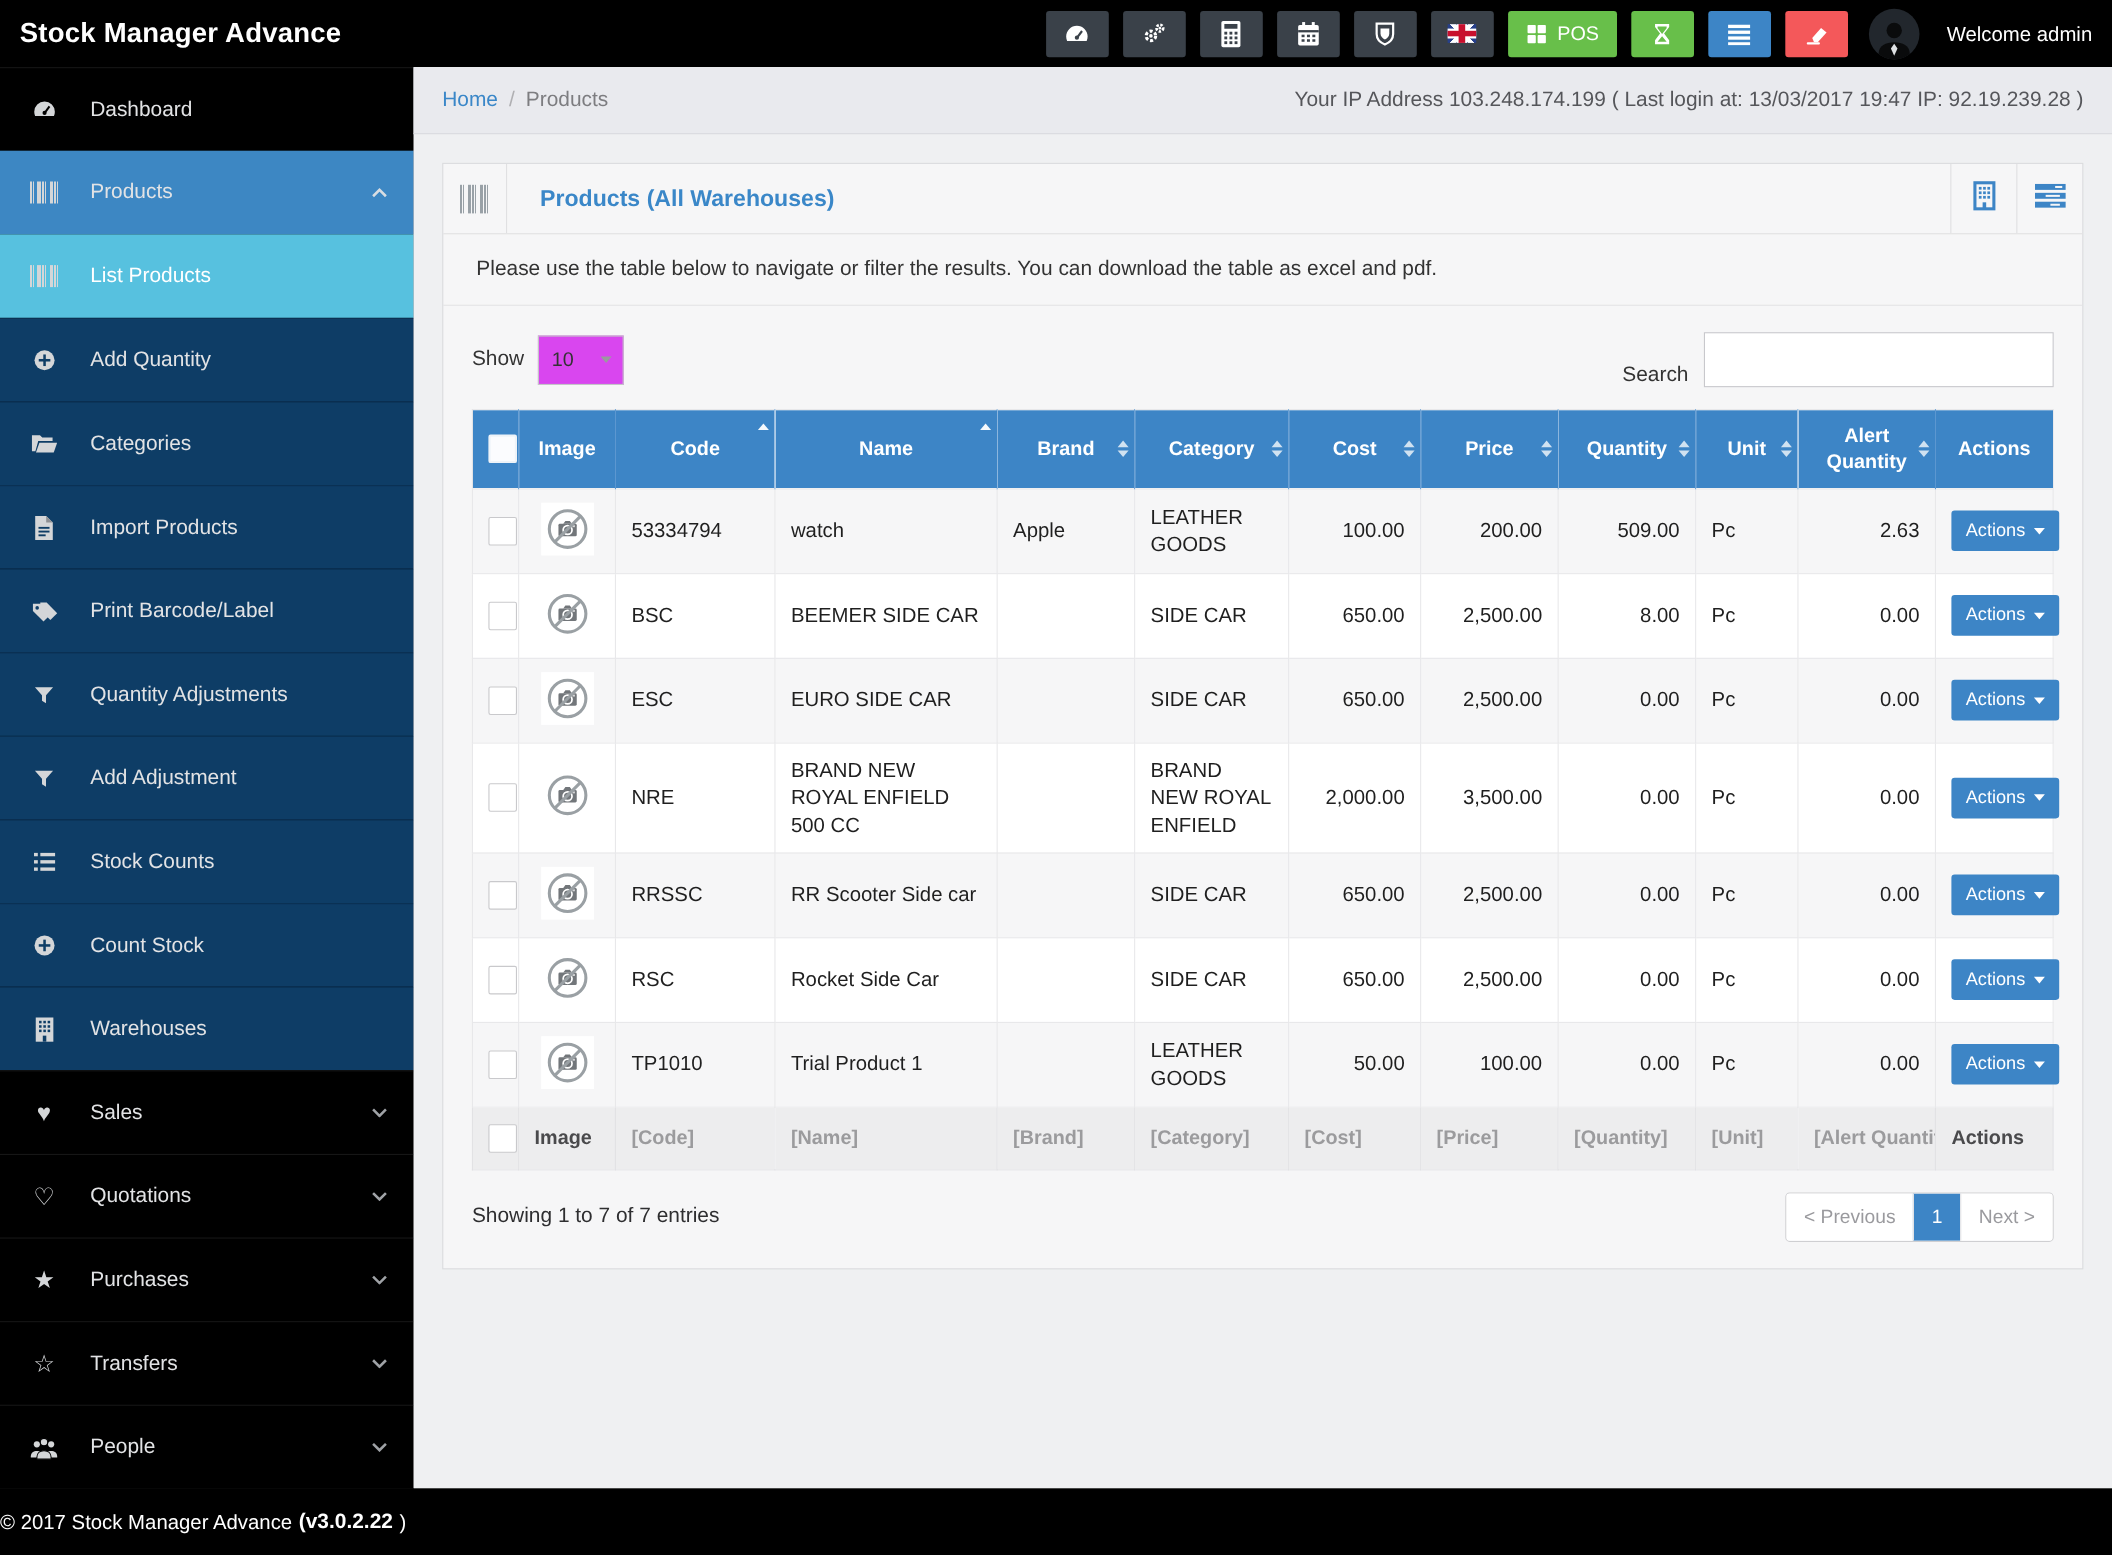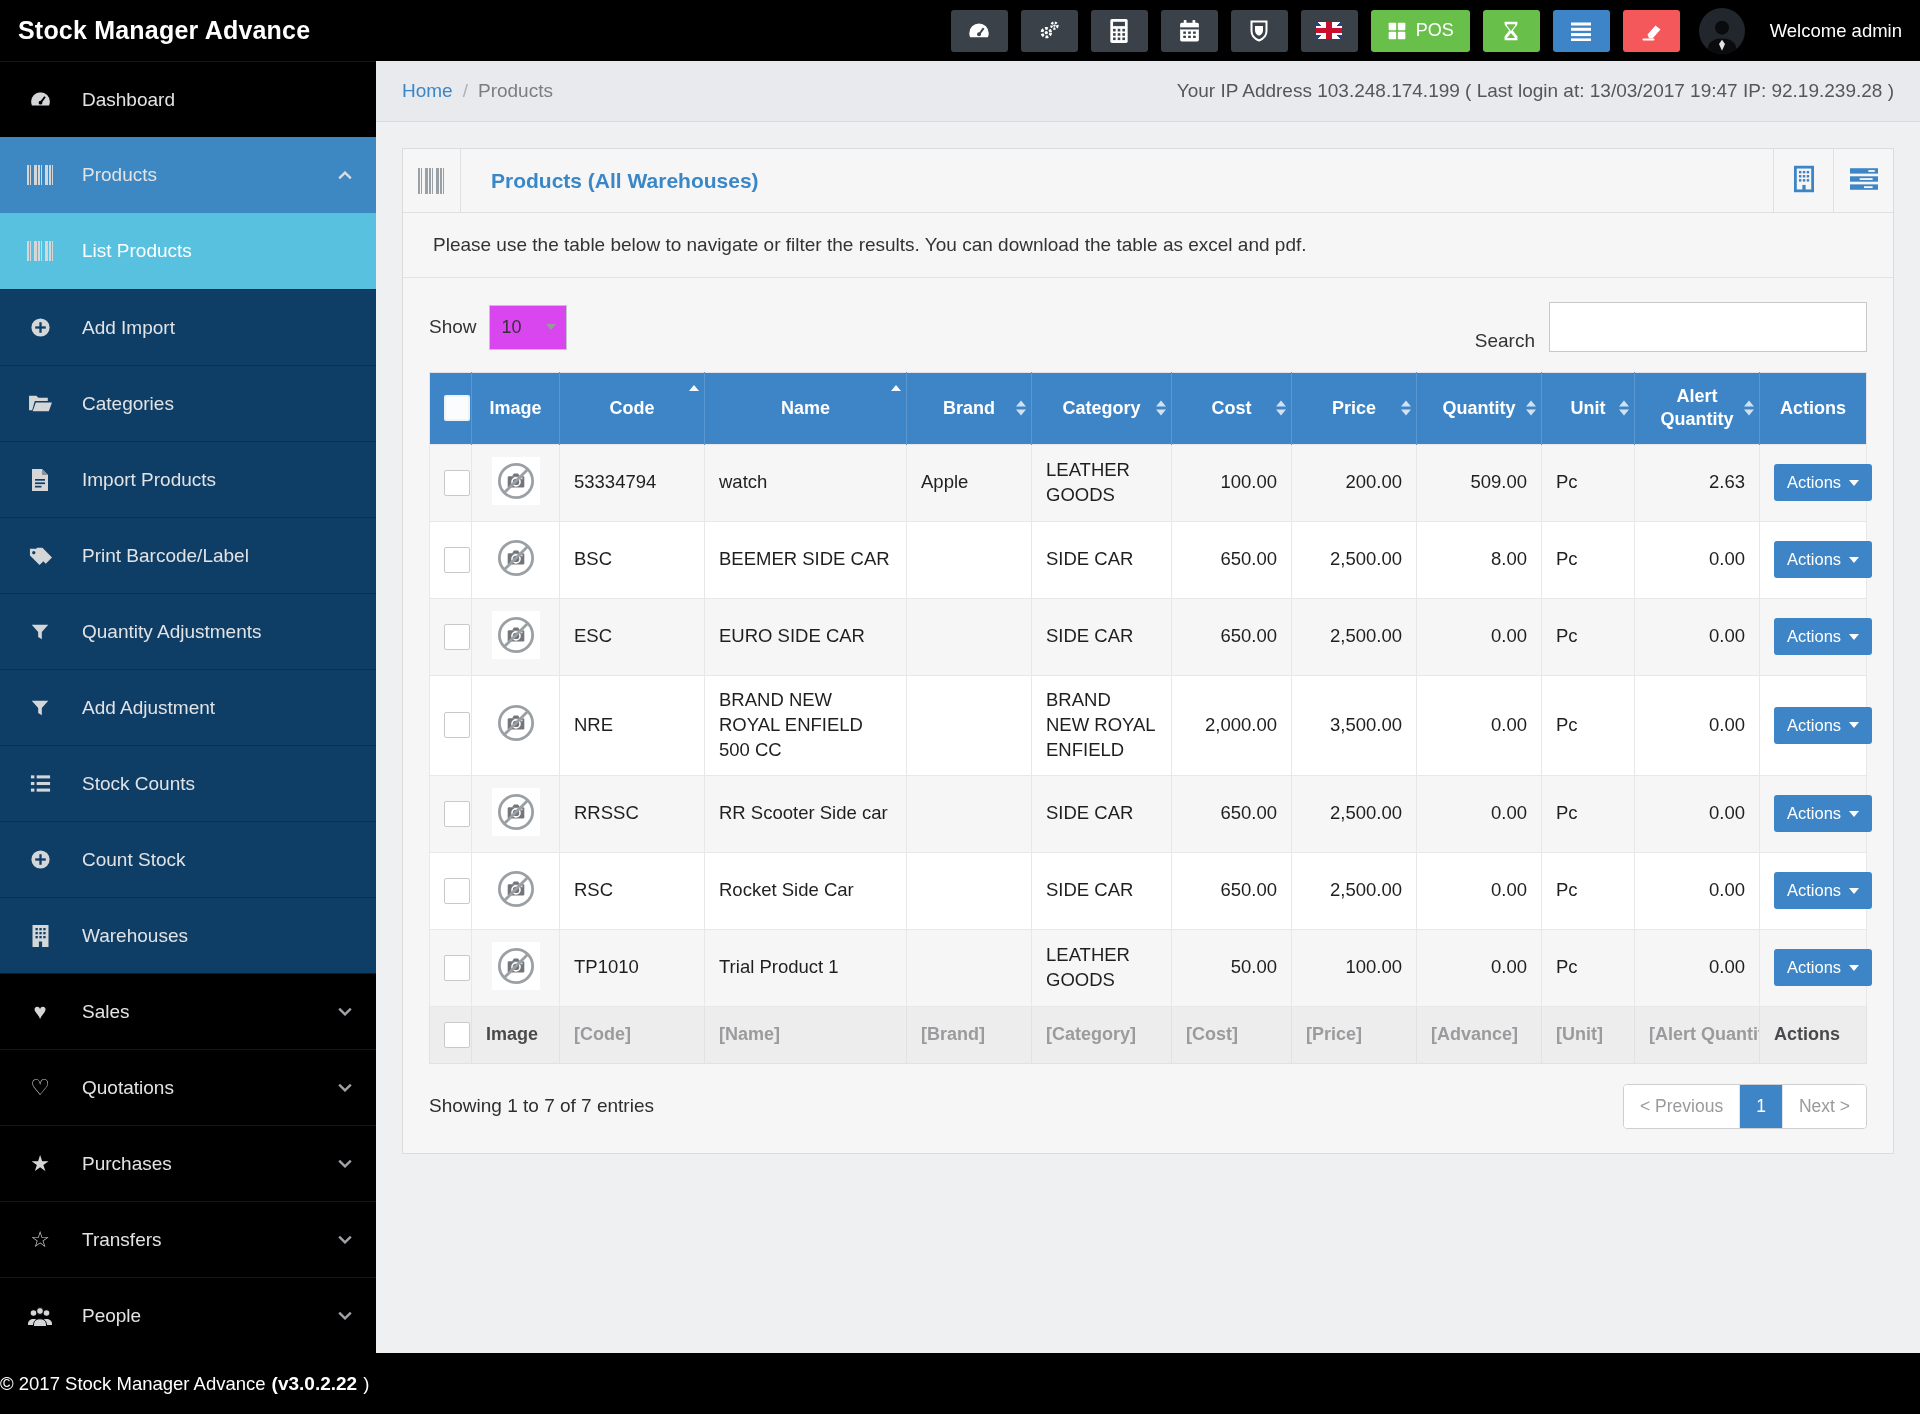--- a/index.html
+++ b/index.html
@@ -273,21 +273,21 @@
             <span class="nlabel">List Products</span>
           </div>
           <div class="nav-item sub">
             <span class="nicon">
               <svg width="23" height="23" viewBox="0 0 24 24">
                 <circle cx="12" cy="12" r="9.5" fill="#d4d6d8"></circle>
                 <rect x="10.8" y="6.5" width="2.4" height="11" fill="#0e3d66"></rect>
                 <rect x="6.5" y="10.8" width="11" height="2.4" fill="#0e3d66"></rect>
               </svg>
             </span>
-            <span class="nlabel">Add Import</span>
+            <span class="nlabel">Add Quantity</span>
           </div>
           <div class="nav-item sub">
             <span class="nicon">
               <svg width="25" height="22" viewBox="0 0 24 20">
                 <path d="M1 2h7l2 2h9v3H6.5L4 16H1z" fill="#d4d6d8"></path>
                 <path d="M7.5 8.5H23L20 17H4.5z" fill="#d4d6d8"></path>
               </svg>
             </span>
             <span class="nlabel">Categories</span>
           </div>
@@ -813,21 +813,21 @@
               <tfoot>
                   <tr>
                     <td class="cen"><span class="cb"></span></td>
                     <td><span class="tf-strong">Image</span></td>
                     <td><span>[Code]</span></td>
                     <td><span>[Name]</span></td>
                     <td><span>[Brand]</span></td>
                     <td><span>[Category]</span></td>
                     <td><span>[Cost]</span></td>
                     <td><span>[Price]</span></td>
-                    <td><span>[Advance]</span></td>
+                    <td><span>[Quantity]</span></td>
                     <td><span>[Unit]</span></td>
                     <td><span>[Alert Quantity]</span></td>
                     <td><span class="tf-strong">Actions</span></td>
                   </tr>
                 </tfoot>
             </table>
 
             <div class="table-footer">
               <div class="showing">Showing 1 to 7 of 7 entries</div>
               <div class="pagination">

